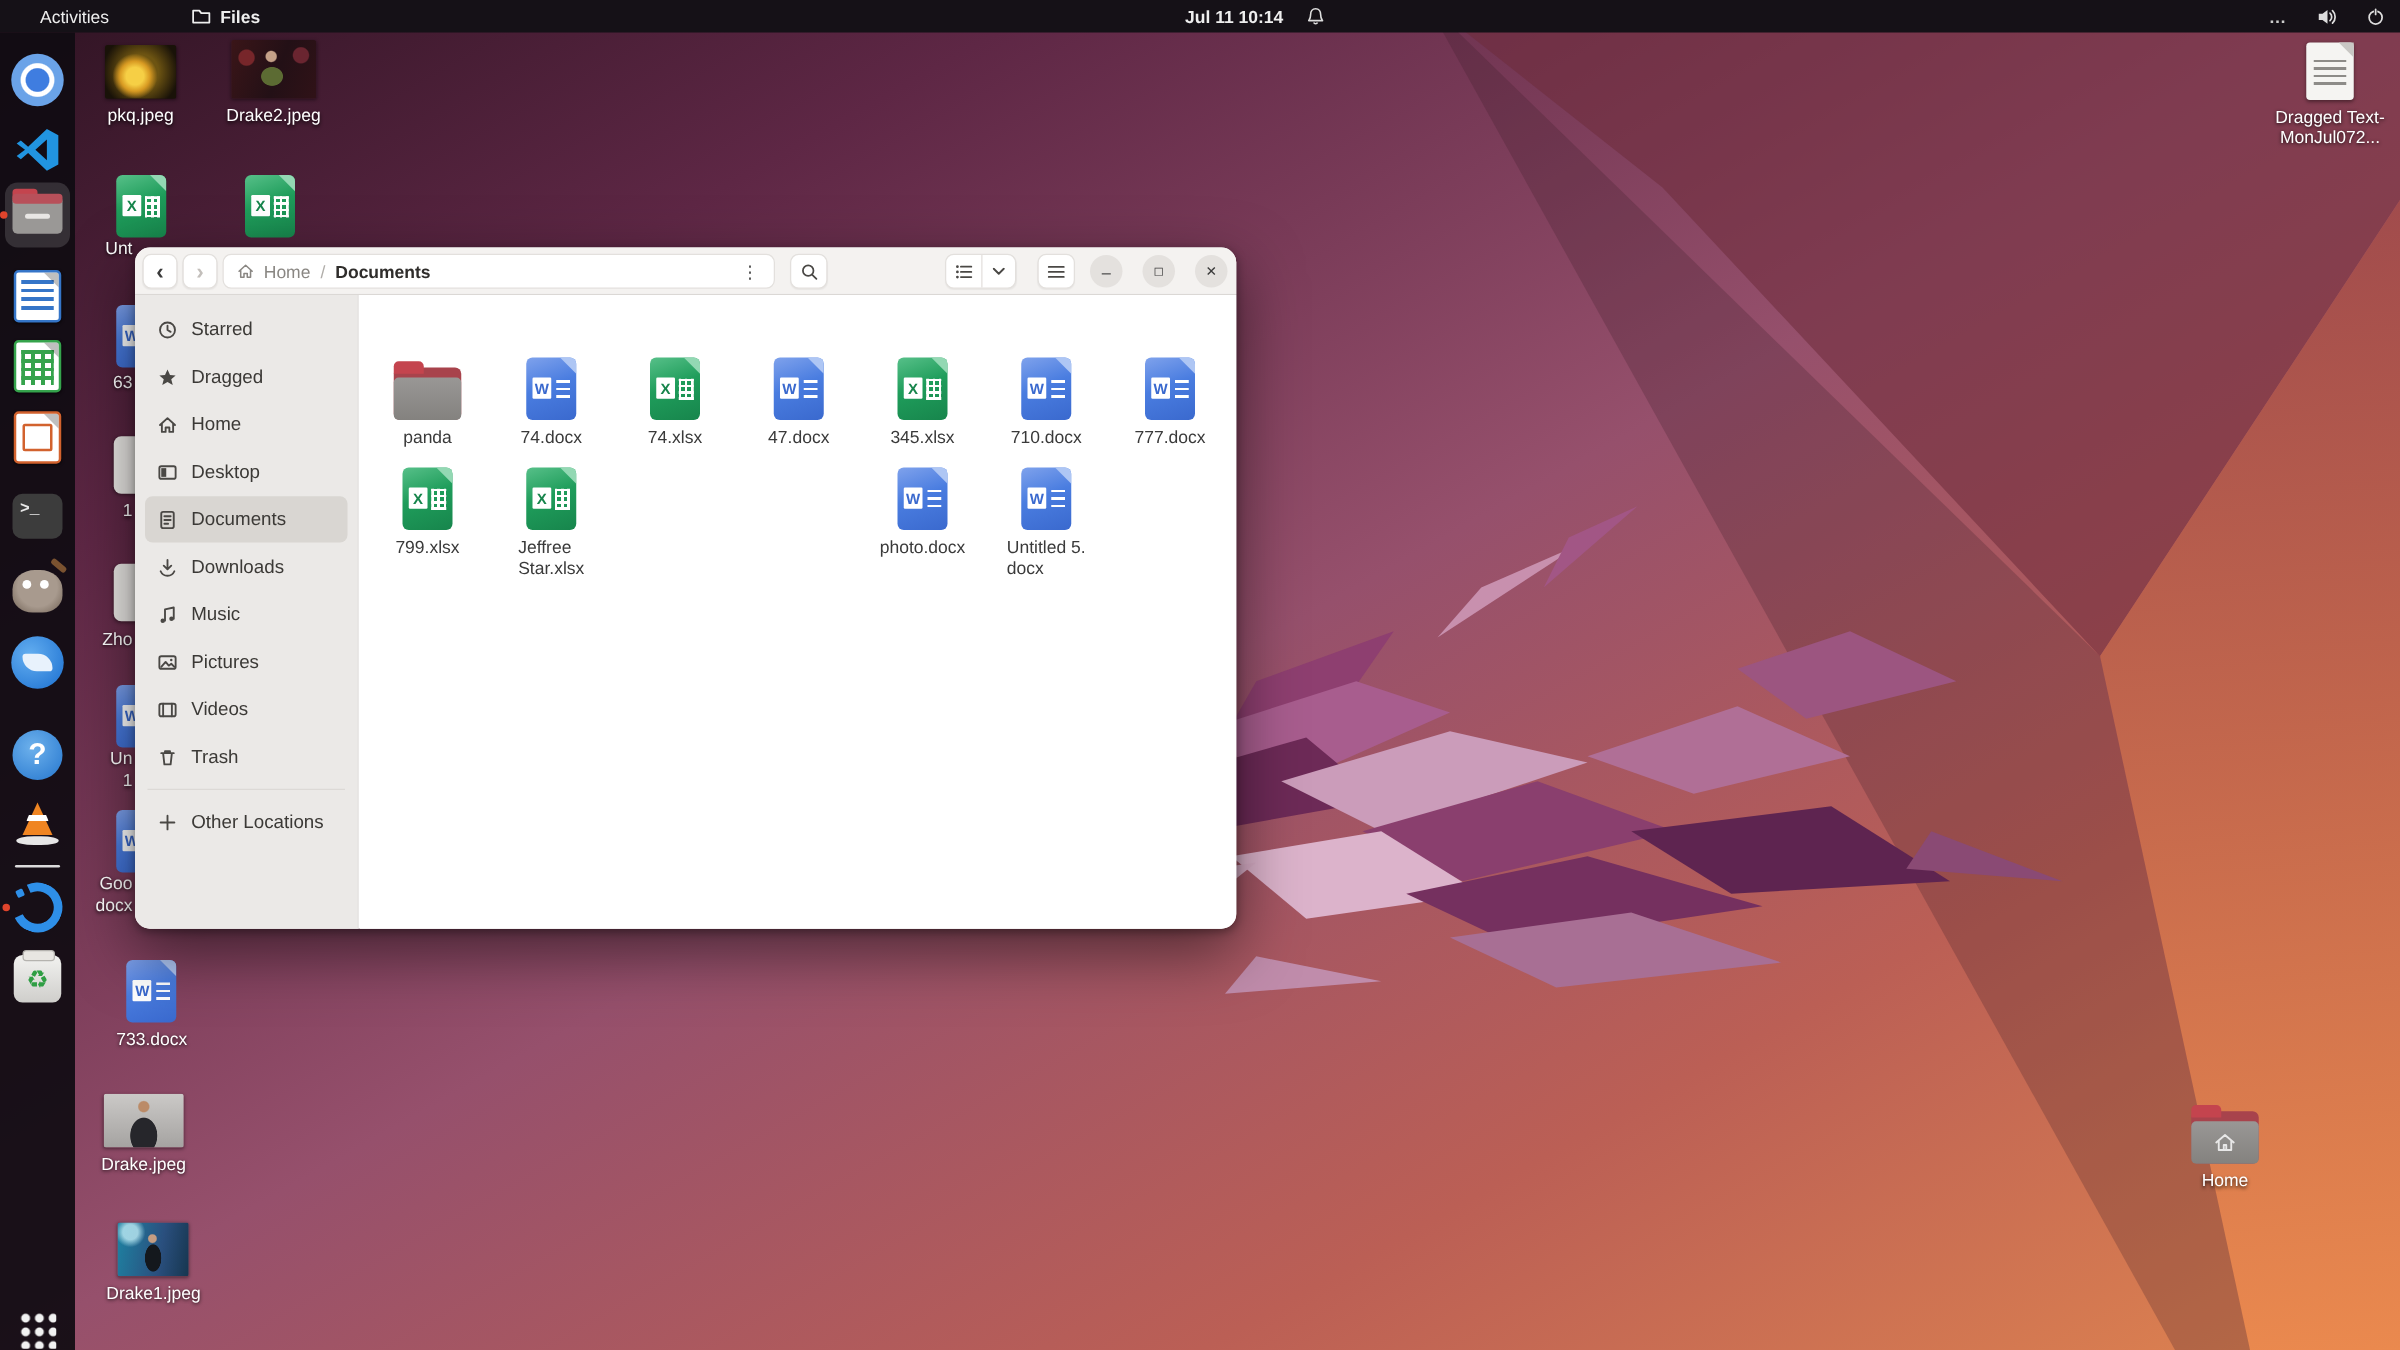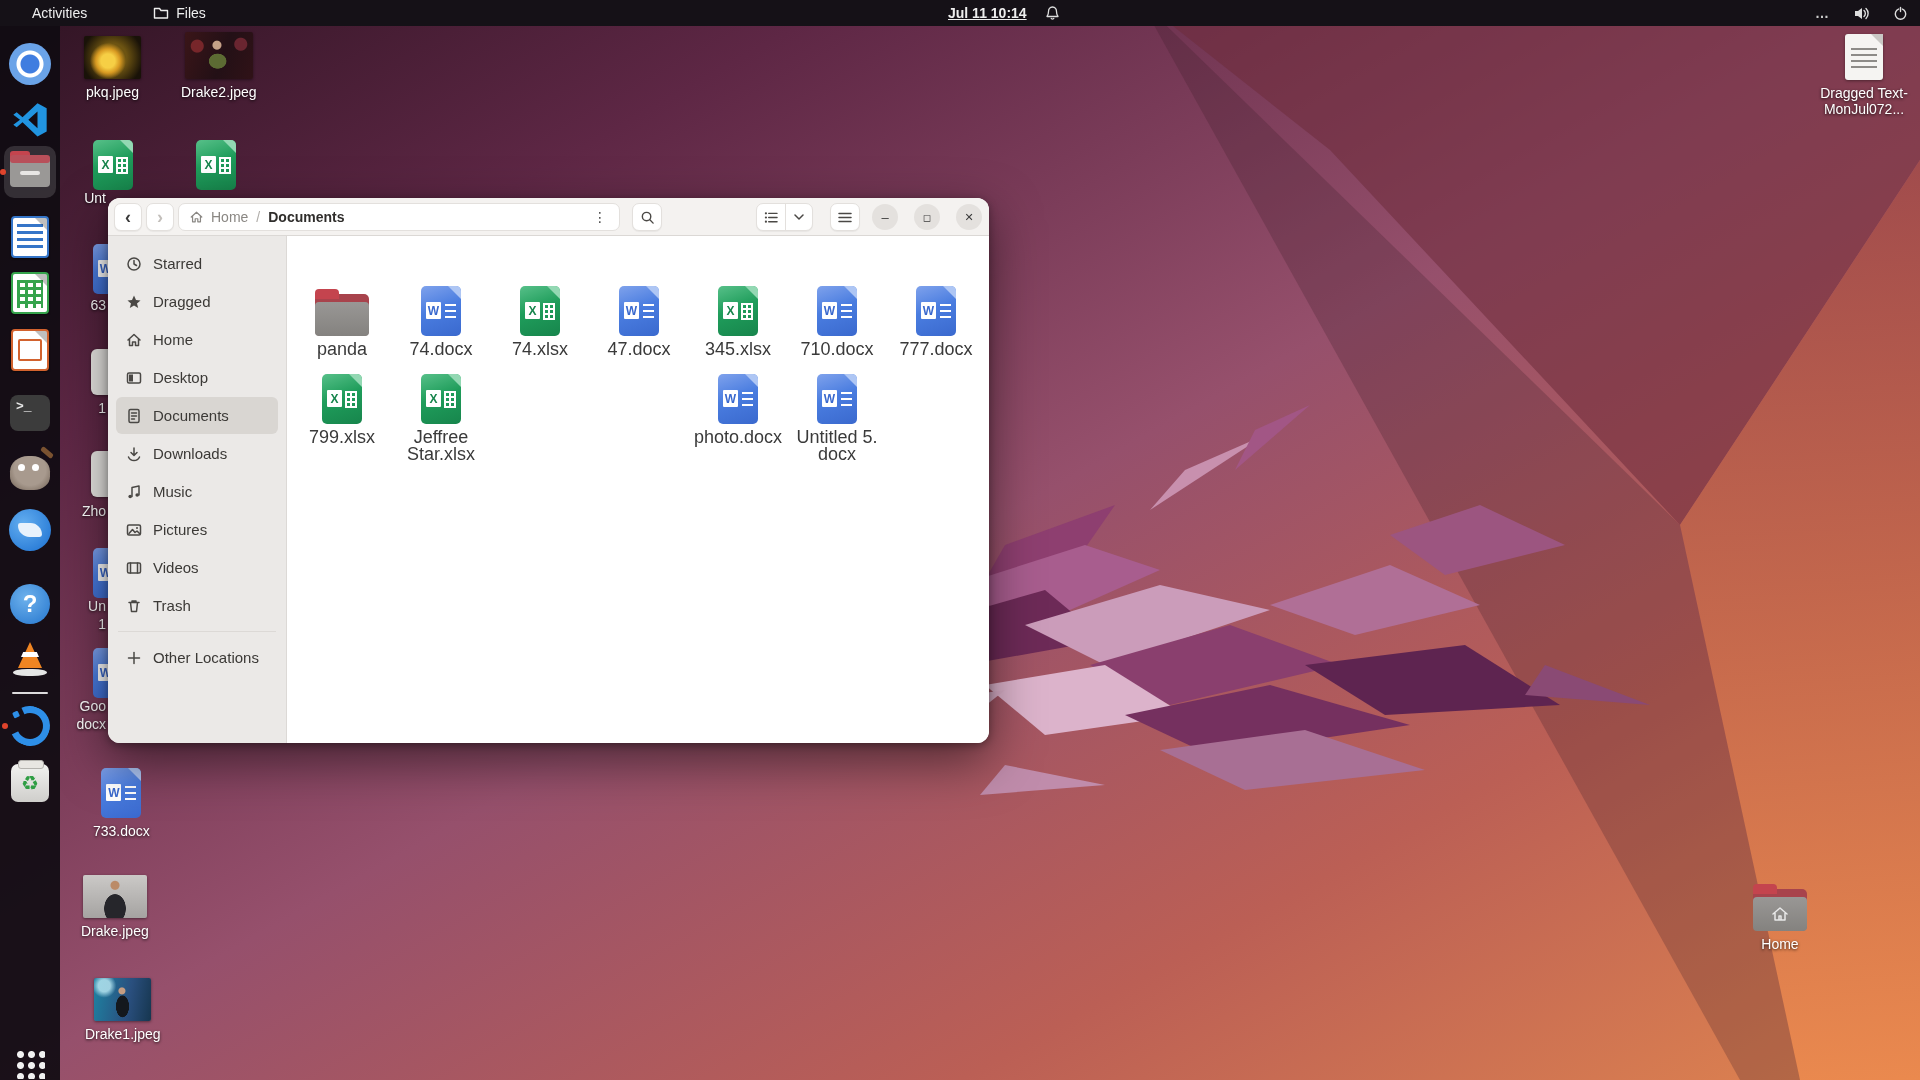--- a/index.html
+++ b/index.html
@@ -8,22 +8,22 @@
 
   
   #wallpaper { position:absolute; inset:0; z-index:0; }
   #wallpaper svg { display:block; width:100%; height:100%; }
 
   
   .topbar { position:absolute; left:0; top:0; width:1920px; height:26px; background:#151117; z-index:50;
             color:#eee; font-size:14px; display:flex; align-items:center; }
   .tb-left { position:absolute; left:14px; display:flex; gap:44px; align-items:center; }
   .tb-activities { padding:2px 6px;margin-left:12px; }
-  .tb-app { display:flex; align-items:center; gap:7px; font-weight:normal;padding-left:16px; }
-  .tb-center { position:absolute; left:948px; display:flex; align-items:center; gap:18px;text-decoration:underline; }
+  .tb-app { display:flex; align-items:center; gap:7px; font-weight:bold;padding-left:16px; }
+  .tb-center { position:absolute; left:948px; display:flex; align-items:center; gap:18px; }
   .tb-clock { font-weight:bold; }
   .tb-right { position:absolute; right:12px; display:flex; align-items:center; gap:22px; }
   .tb-ellipsis { letter-spacing:2px; color:#ccc; font-weight:bold; }
   .ticon { display:inline-block; vertical-align:middle; }
 
   
   .dock { position:absolute; left:0; top:26px; width:60px; height:1054px; background:rgba(16,12,18,.93); z-index:40; }
   .dock-item { position:absolute; left:6px; width:48px; height:48px; display:flex; align-items:center; justify-content:center; }
   .dock-item.active { background:rgba(255,255,255,.14); border-radius:10px; left:4px; width:52px; height:52px; }
   .run-dot { position:absolute; left:-4px; top:50%; margin-top:-3px; width:6px; height:6px; border-radius:50%; background:#e0442c; }
@@ -152,21 +152,21 @@
   .sidebar { position:absolute; left:0; top:38px; bottom:0; width:179px; background:#ebe9e7; border-right:1px solid #dcd9d6;
              border-radius:0 0 0 12px; padding-top:8px; }
   .sb-item { display:flex; align-items:center; gap:11px; height:37px; margin:1px 8px; padding:0 10px; border-radius:6px;
              font-size:15px; color:#3b3936; }
   .sb-item.selected { background:#d9d6d2; }
   .sb-sep { height:1px; background:#dcd9d6; margin:7px 10px; }
   .sb-ic { width:16px; height:16px; flex:none; }
   .win-main { position:absolute; left:180px; top:38px; right:0; bottom:0; background:#fff; border-radius:0 0 12px 0; }
   .cell { position:absolute; width:94px; display:flex; flex-direction:column; align-items:center; }
   .cell .icoarea { height:56px; display:flex; align-items:flex-end; justify-content:center; }
-  .cell .fname { margin-top:5px; font-size:18px; line-height:17px; color:#3a3a3a; text-align:center; }
+  .cell .fname { margin-top:5px; font-size:14px; line-height:17px; color:#3a3a3a; text-align:left; }
 
   .svgstroke { stroke:#4a4845; fill:none; stroke-width:1.5; stroke-linecap:round; stroke-linejoin:round; }
   .white-stroke { stroke:#e8e8e8; fill:none; stroke-width:1.5; stroke-linecap:round; stroke-linejoin:round; }
 </style>
 </head>
 <body>
 
 <div id="wallpaper">
   <svg viewBox="0 0 1920 1080" preserveAspectRatio="none">
     <defs>

